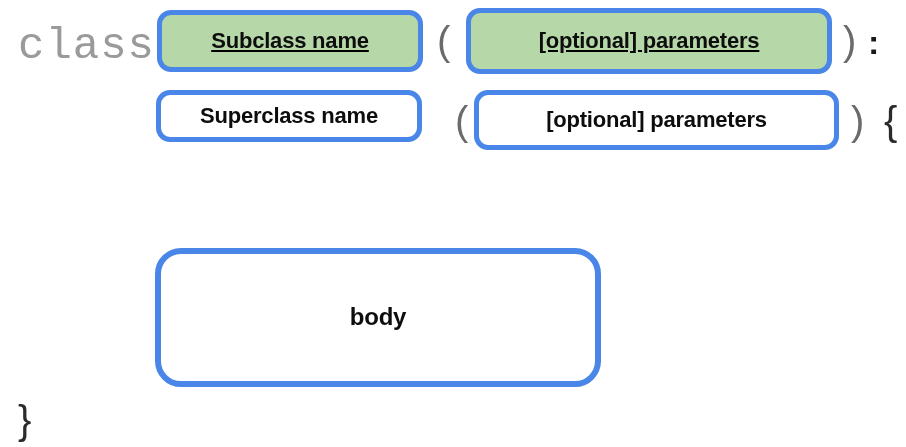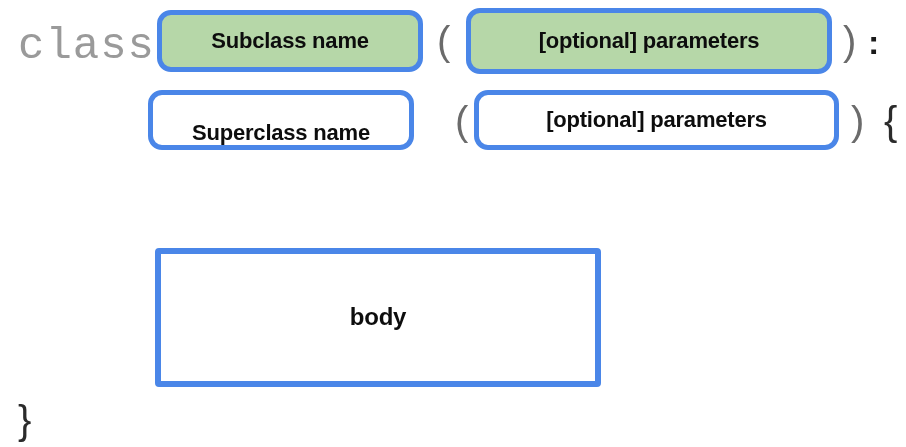--- a/index.html
+++ b/index.html
@@ -61,49 +61,50 @@
     border: 5px solid #4a86e8;
     border-radius: 14px;
     background: #ffffff;
     display: flex;
     align-items: center;
     justify-content: center;
     text-align: center;
   }
   .box.filled {
     background: #b6d7a8;
+    text-decoration: underline;
   }
   .box .box-label {
     font-family: "Liberation Sans", sans-serif;
     font-weight: 700;
     font-size: 22px;
     color: #0d0d0d;
     letter-spacing: -0.2px;
     line-height: 1.1;
     white-space: nowrap;
   }
   .box.body-box {
     border-width: 6px;
-    border-radius: 4px;
+    border-radius: 26px;
   }
   .box.body-box .box-label {
     font-size: 24px;
     font-weight: 700;
   }
 
   
   #keyword-class       { left: 18px;  top: 21px; }
 
   #box-subclass-name   { left: 157px; top: 10px;  width: 266px; height: 62px; }
   #paren-open-1        { left: 437px; top: 21px; }
   #box-subclass-params { left: 466px; top: 8px;   width: 366px; height: 66px; }
   #paren-close-1       { left: 843px; top: 21px; }
   #colon-1             { left: 868px; top: 25px; }
 
-  #box-superclass-name   { left: 148px; top: 90px;  width: 266px; height: 60px; align-items: flex-end; }
+  #box-superclass-name   { left: 156px; top: 90px;  width: 266px; height: 52px; }
   #paren-open-2          { left: 455px; top: 101px; }
   #box-superclass-params { left: 474px; top: 90px;  width: 365px; height: 60px; }
   #paren-close-2         { left: 851px; top: 101px; }
   #brace-open            { left: 884px; top: 101px; }
 
   #box-body            { left: 155px; top: 248px; width: 446px; height: 139px; }
   #brace-close         { left: 18px;  top: 400px; }
 </style>
 </head>
 <body>

